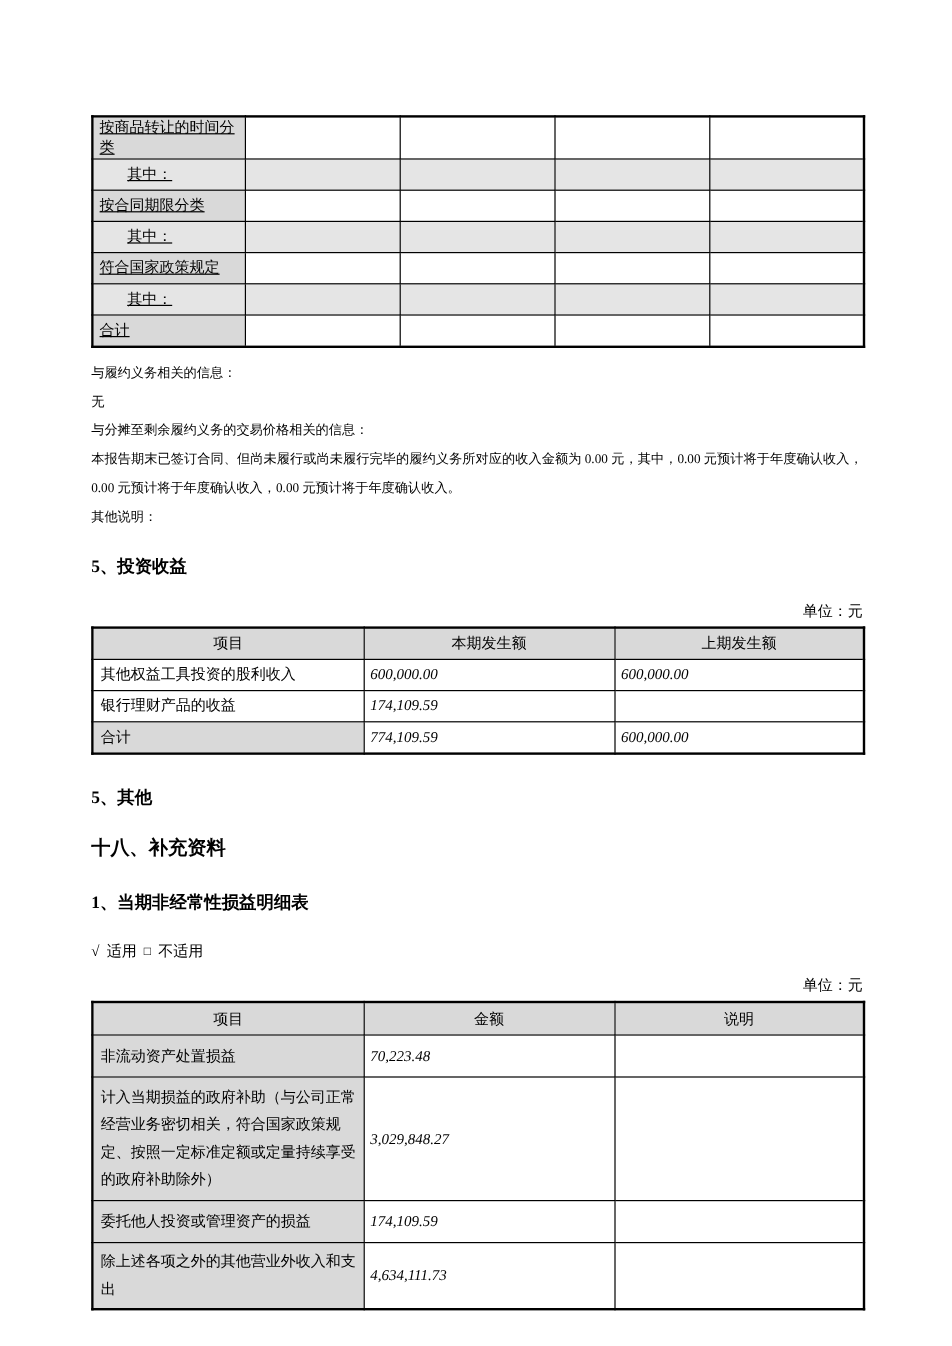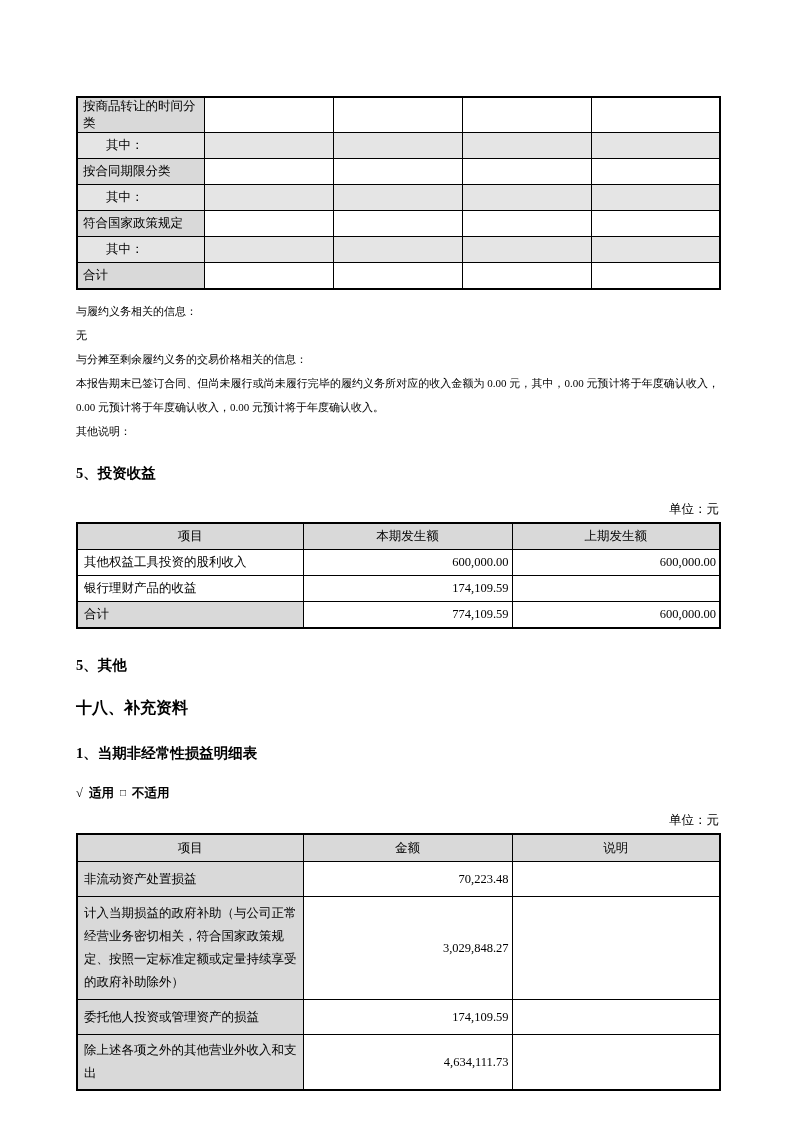--- a/index.html
+++ b/index.html
@@ -25,28 +25,28 @@
     border: 2px solid #000;
     font-size: 12.5px;
   }
   td {
     border: 1px solid #000;
     padding: 0 5px;
     vertical-align: middle;
     overflow: hidden;
   }
   
-  .t-class td { height: 25px; }
+  .t-class td { height: 25px; text-decoration: underline; }
   .t-class td.label { background: #d9d9d9; }
   .t-class tr.shaded td { background: #e5e5e5; }
   .t-class td.indent { padding-left: 28px; }
   
   .gray { background: #d9d9d9; }
   .hdr td { background: #d9d9d9; text-align: center; height: 26px; margin-left: 38px; }
-  .num { text-align: right; padding-right: 3px; }
+  .num { text-align: left; padding-right: 3px; font-style: italic; }
   
   .t-inv td { height: 25px; }
   .t-inv td.item { padding-left: 6px; }
   
   .t-sup td { height: 26px; }
   .t-sup td.item { background: #d9d9d9; padding: 4px 6px; line-height: 23px; }
   
   .para {
     font-size: 11px;
     line-height: 24px;
@@ -181,21 +181,21 @@
           <td class="num">600,000.00</td>
         </tr>
       </tbody>
     </table>
 
     <h3 class="h-sub" style="margin-top:26px;">5、其他</h3>
 
     <h2 class="h-main" style="margin-top:22px;">十八、补充资料</h2>
     <h3 class="h-sub" style="margin-top:24px;">1、当期非经常性损益明细表</h3>
 
-    <div class="applicability" style="margin-top:22px;font-weight:bold;">
+    <div class="applicability" style="margin-top:22px;">
       <span>√</span><span class="sp"></span><span>适用</span><span class="sp"></span><span class="box">□</span><span class="sp"></span><span>不适用</span>
     </div>
 
     <div class="unit" style="margin-top:10px;">单位：元</div>
 
     <table class="t-sup" style="margin-top:5px;">
       <colgroup>
           <col style="width:226px">
           <col style="width:209px">
           <col style="width:208px">

